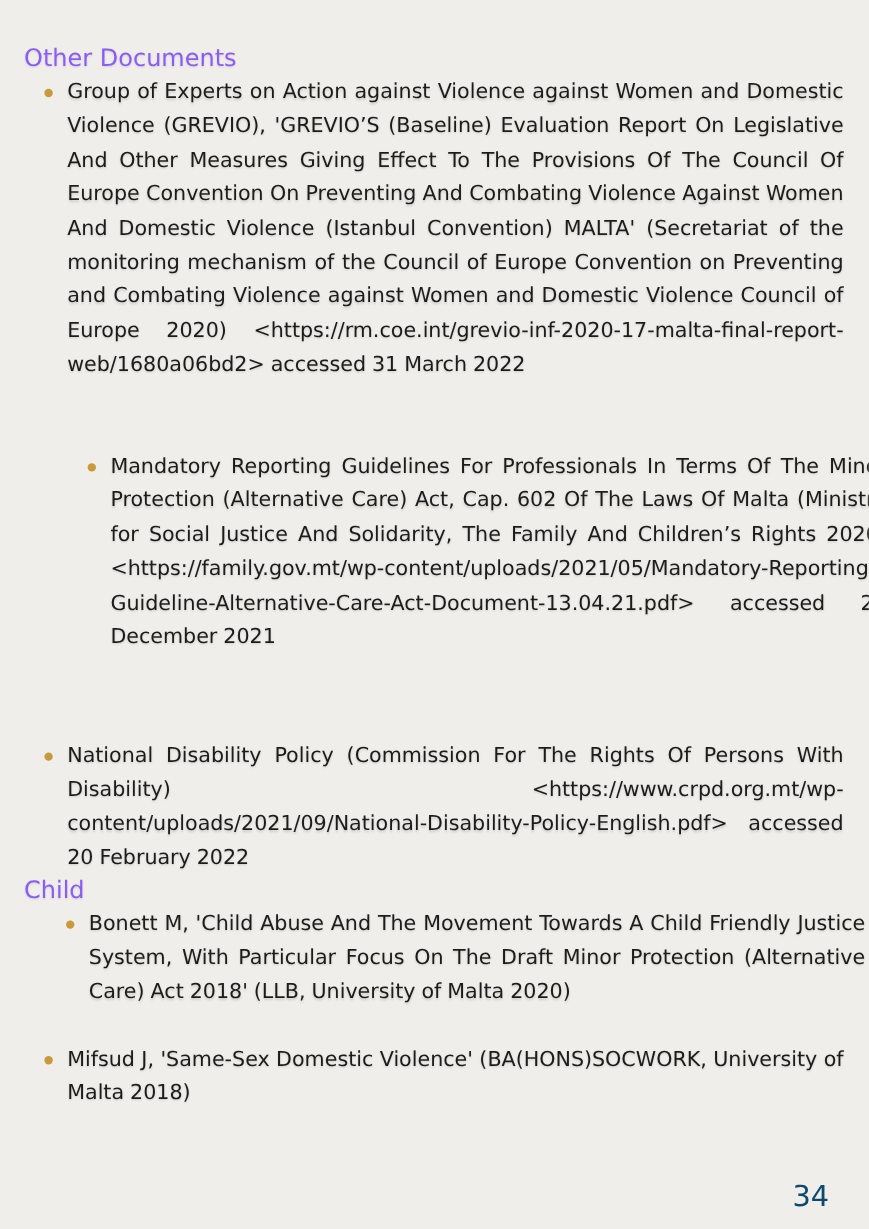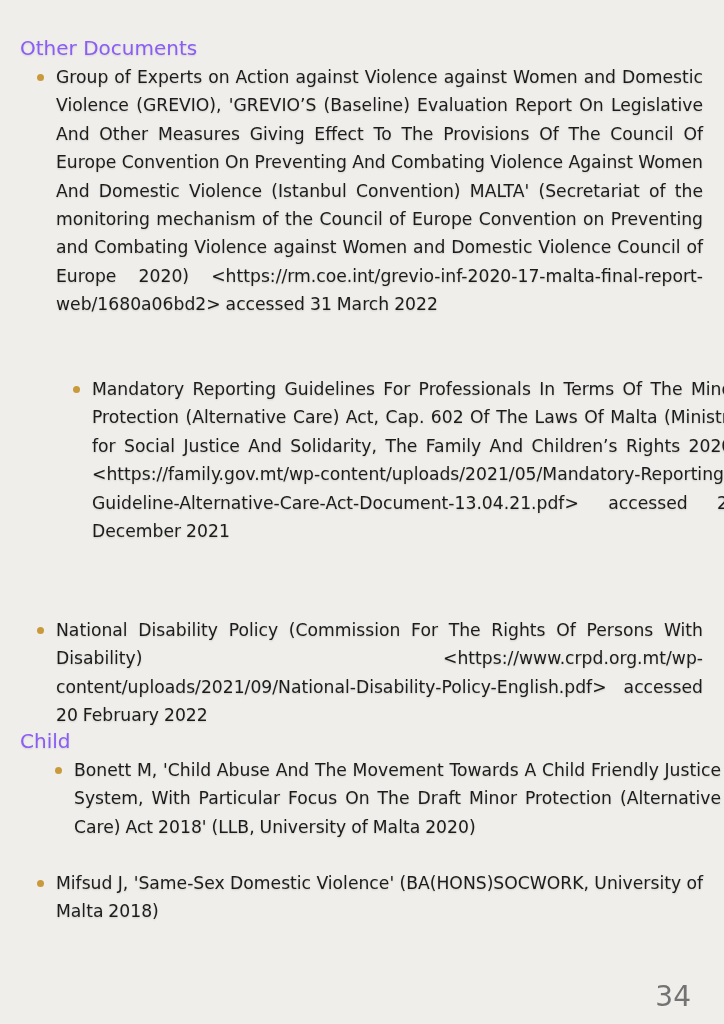--- a/index.html
+++ b/index.html
@@ -57,23 +57,23 @@
       background: #c99a3b;
     }
     .ref-item .text {
       display: block;
       text-align: justify;
     }
     .page-number {
       position: absolute;
       right: 33px;
       top: 982px;
-      font-size: 28px;
+      font-size: 24px;
       line-height: 30px;
-      color: #737373;
+      color: #0c4a6e;
       margin: 0;
     }
   </style>
 </head>
 <body>
 
 <div class="page">
 
   <h2 class="section-heading" style="top:34px;">Other Documents</h2>
 

